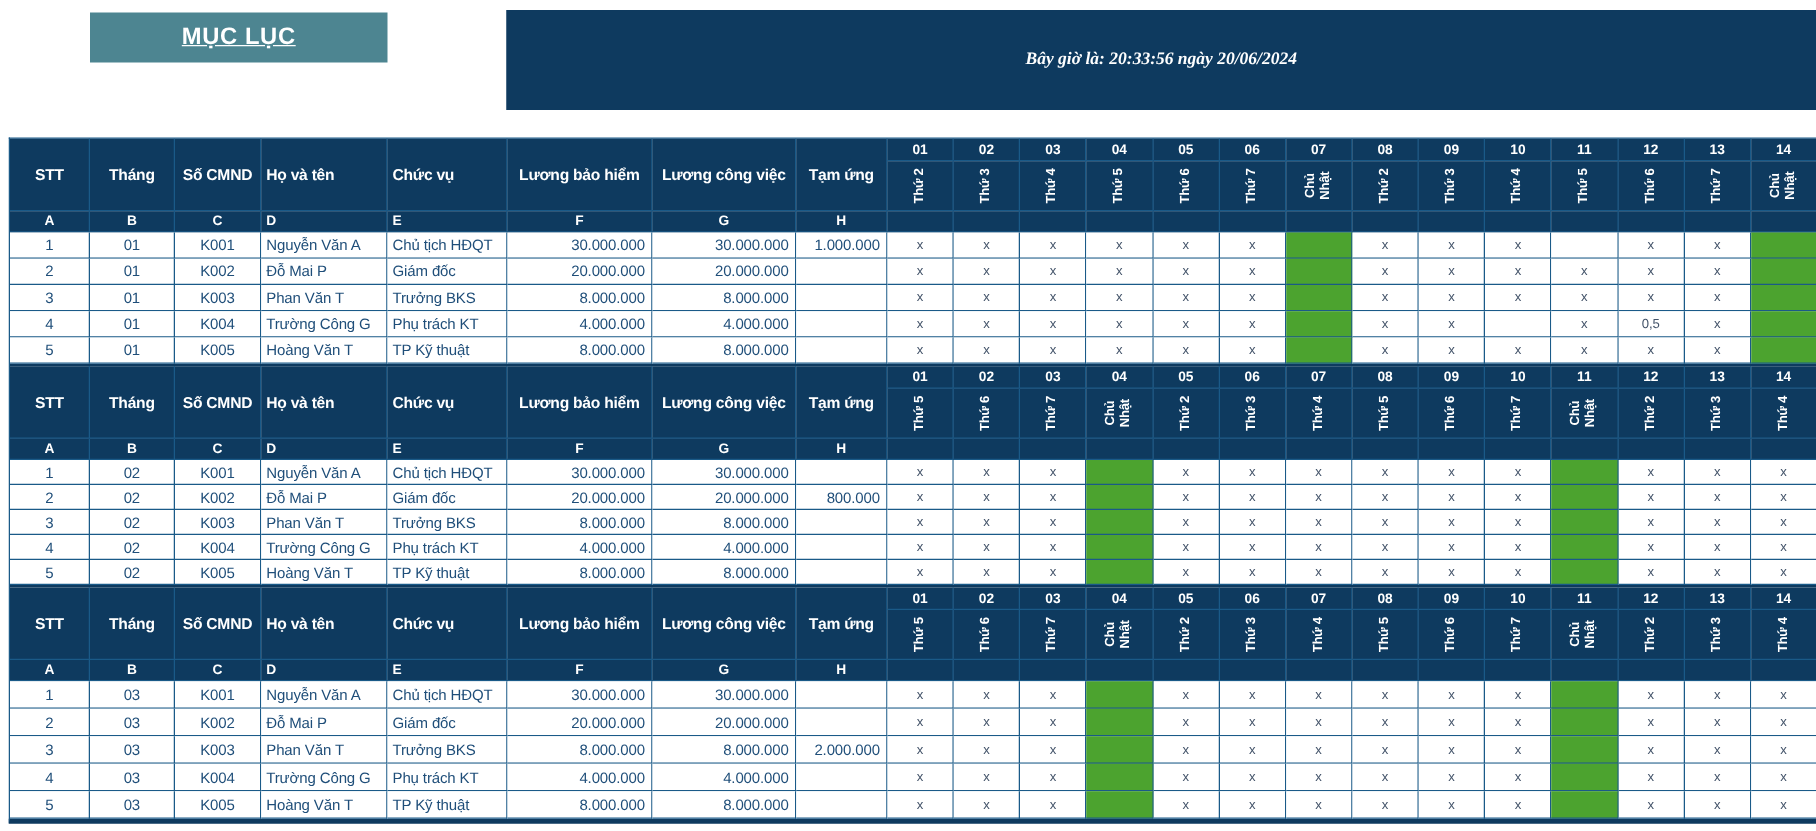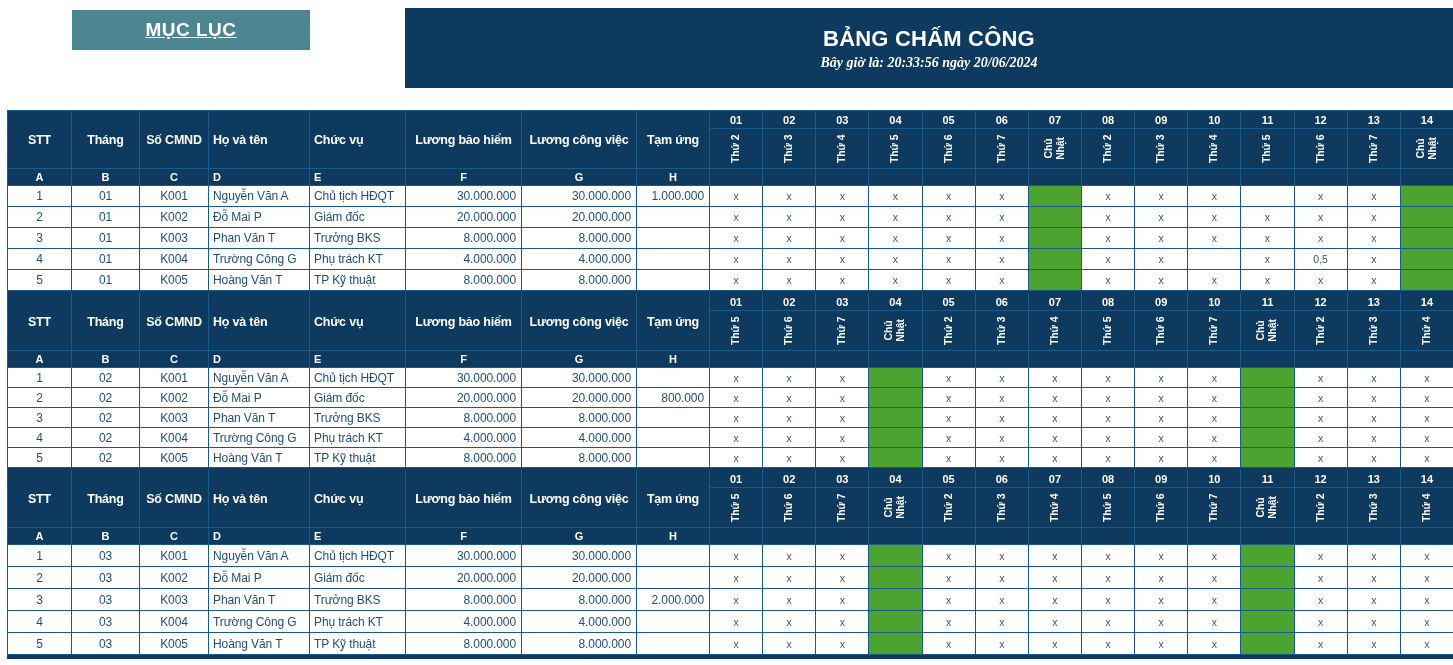--- a/index.html
+++ b/index.html
@@ -53,21 +53,20 @@
     transform:rotate(-90deg);width:44px;text-align:center;
     font-size:10.5px;font-weight:bold;line-height:1.1;letter-spacing:-.2px;
   }
 </style>
 </head>
 <body>
 
 <div class="menu-btn">MỤC LỤC</div>
 
 <div class="title-block">
-  <div class="title">BẢNG CHẤM CÔNG</div>
   <div class="subtitle">Bây giờ là: 20:33:56  ngày 20/06/2024</div>
 </div>
 
 <div class="sheet" id="sheet">
     <div class="section" style="grid-template-rows: 18px 40px 17px repeat(5, 21px);">
       <div class="c navy hdr " style="grid-area: 1 / 1 / 3;">STT</div>
       <div class="c navy hdr " style="grid-area: 1 / 2 / 3;">Tháng</div>
       <div class="c navy hdr " style="grid-area: 1 / 3 / 3;">Số CMND</div>
       <div class="c navy hdr al" style="grid-area: 1 / 4 / 3;">Họ và tên</div>
       <div class="c navy hdr al" style="grid-area: 1 / 5 / 3;">Chức vụ</div>

